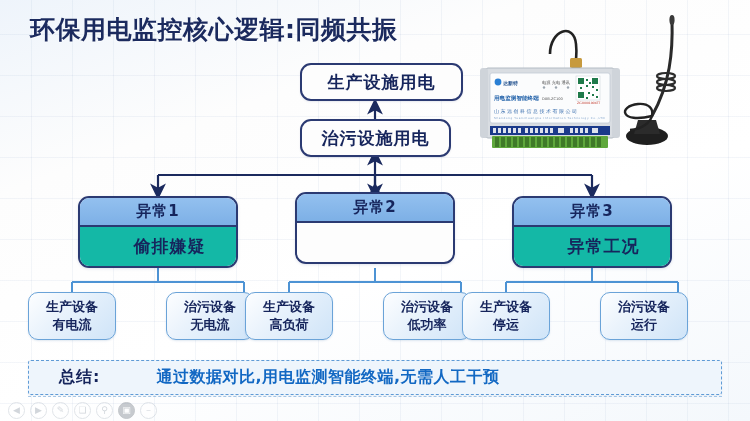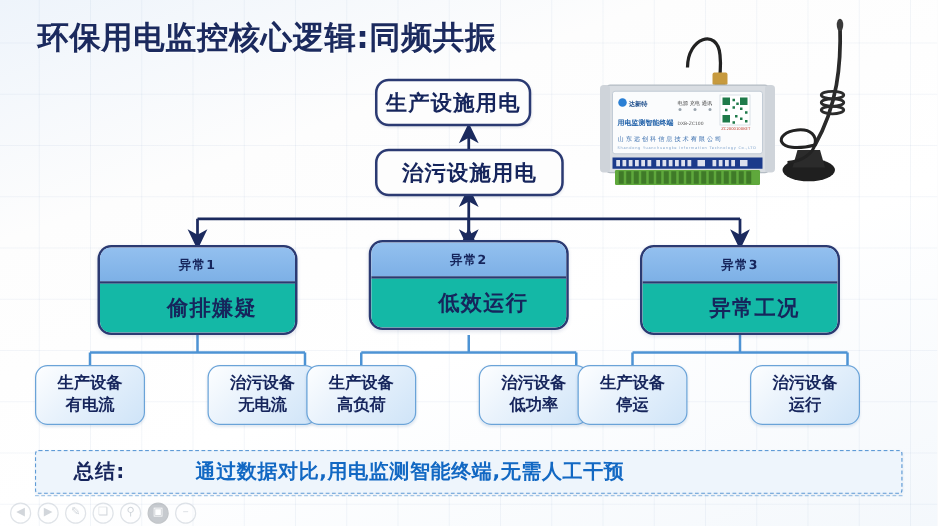--- a/index.html
+++ b/index.html
@@ -78,21 +78,21 @@
     border-radius: 11px;
     background: #fdfdfd;
     overflow: hidden;
     box-shadow: 0 1px 3px rgba(40,60,120,0.13);
   }
   .card-head {
     height: 29px;
     background: linear-gradient(180deg, #93c0ef 0%, #7db0e6 100%);
     border-bottom: 2px solid #2b3a72;
     color: #16255c;
-    font-size: 10px;
+    font-size: 15px;
     font-weight: bold;
     display: flex;
     align-items: center;
     justify-content: center;
     letter-spacing: 1px;
   }
   .card-body {
     height: 39px;
     color: #16255c;
     font-size: 17px;
@@ -230,36 +230,35 @@
 
     <path d="M592,175 L592,192" stroke="#1b2a5e" stroke-width="2.2" fill="none" marker-end="url(#arrowNavy)"></path>
 
     <path d="M158,268 L158,282 M72,282 L244,282 M72,282 L72,292 M244,282 L244,292" stroke="#4d93d4" stroke-width="2" fill="none"></path>
 
     <path d="M375,268 L375,282 M289,282 L461,282 M289,282 L289,292 M461,282 L461,292" stroke="#4d93d4" stroke-width="2" fill="none"></path>
 
     <path d="M592,268 L592,282 M506,282 L678,282 M506,282 L506,292 M678,282 L678,292" stroke="#4d93d4" stroke-width="2" fill="none"></path>
   </svg>
 
-  <div class="topbox" style="left:300px; top:63px; width:125px; height:38px;">
+  <div class="topbox" style="left:300px; top:63px; width:163px; height:38px;">
     <span>生产设施用电</span>
   </div>
 
   <div class="topbox" style="left:300px; top:119px; width:151px; height:38px;">
     <span>治污设施用电</span>
   </div>
 
   <div class="card" style="left:78px; top:196px;">
     <div class="card-head">异常1</div>
     <div class="card-body">偷排嫌疑</div>
   </div>
 
   <div class="card" style="left:295px; top:192px;">
     <div class="card-head">异常2</div>
-    <div class="card-body">低效运行</div>
   </div>
 
   <div class="card" style="left:512px; top:196px;">
     <div class="card-head">异常3</div>
     <div class="card-body">异常工况</div>
   </div>
 
   <div class="leaf" style="left:28px; top:292px;">
     <span>生产设备</span>
     <span>有电流</span>

